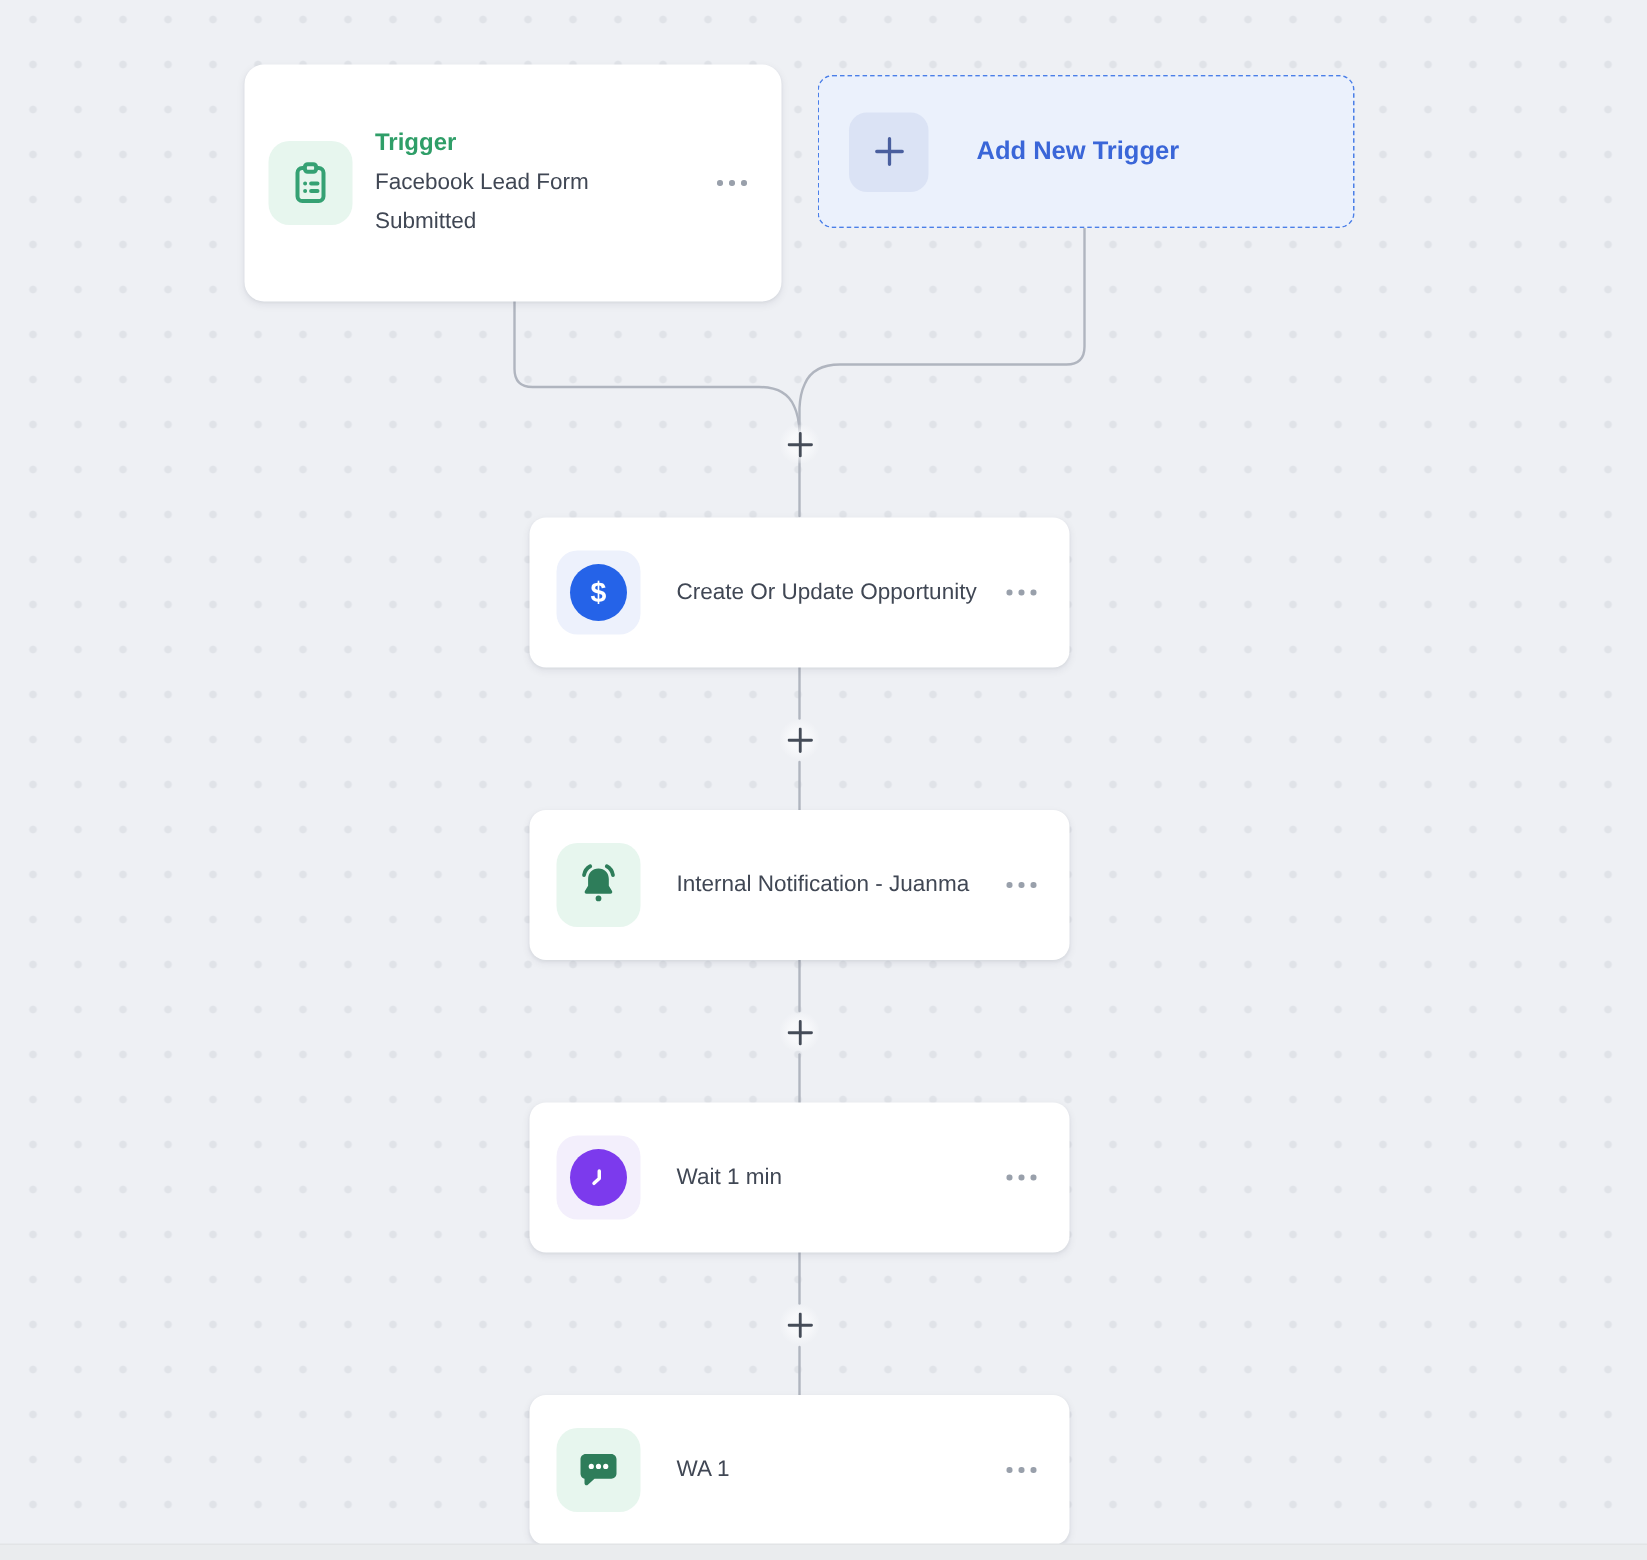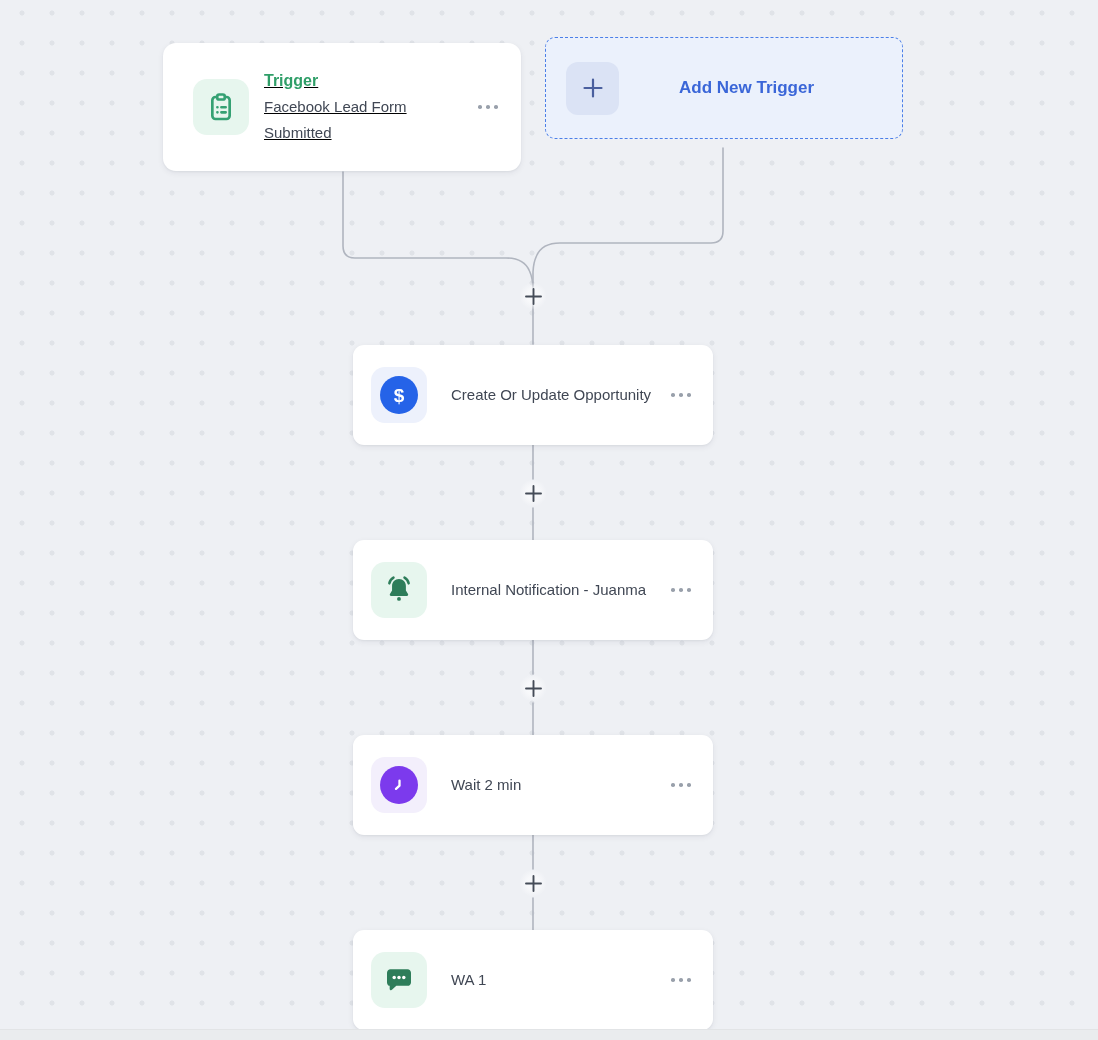--- a/index.html
+++ b/index.html
@@ -18,21 +18,21 @@
     background:#eaecee; border-top:1px solid rgba(0,0,0,0.03); z-index:5;
   }
 
   svg.connectors { position:absolute; left:0; top:0; z-index:1; }
 
   .card {
     position:absolute; background:#ffffff; border-radius:11px;
     box-shadow:0 2px 6px rgba(25,35,55,0.07), 0 1px 2px rgba(25,35,55,0.05);
     display:flex; align-items:center; z-index:2; cursor:pointer;
   }
-  .trigger-card { left:163px; top:43px; width:358px; height:128px; padding:0 21px 0 30px; border-radius:13px;text-decoration:underline; }
+  .trigger-card { left:163px; top:43px; width:358px; height:158px; padding:0 21px 0 16px; border-radius:13px; }
   .action-card  { left:353px; width:360px; height:100px; padding:0 20px 0 18px; }
 
   .icon-sq {
     width:56px; height:56px; border-radius:14px; flex:0 0 56px;
     display:flex; align-items:center; justify-content:center;
   }
   .bg-green  { background:#e7f6ee; }
   .bg-blue   { background:#edf1fc; }
   .bg-purple { background:#f3effc; }
 
@@ -47,23 +47,23 @@
   .text-col { margin-left:15px; flex:1; min-width:0; }
   .action-card .text-col { margin-left:24px; }
   .trigger-badge { color:#2f9e68; font-size:16px; font-weight:600; line-height:26px; }
   .card-title { color:#404754; font-size:15px; line-height:26px; max-width:205px; }
   .action-card .card-title { line-height:24px; }
 
   .dots { display:flex; gap:4.5px; margin-left:auto; padding:6px 2px; cursor:pointer; }
   .dots i { width:3.6px; height:3.6px; border-radius:50%; background:#99a0ab; }
 
   .add-trigger-card {
-    position:absolute; left:545px; top:37px; width:358px; height:102px;
+    position:absolute; left:545px; top:50px; width:358px; height:102px;
     background:#ebf1fc; border:1.5px dashed #4b7fe8; border-radius:10px;
-    display:flex; align-items:center; padding:0 20px; z-index:2; cursor:pointer;gap:28px;
+    display:flex; align-items:center; padding:0 20px; z-index:2; cursor:pointer;
   }
   .add-trigger-iconsq {
     width:53px; height:53px; border-radius:12px; background:#dbe3f5;
     display:flex; align-items:center; justify-content:center; flex:0 0 53px;
   }
   .add-trigger-label { margin-left:32px; color:#3a66d8; font-size:17px; font-weight:700; }
 
   .plus-step {
     position:absolute; width:26px; height:26px; margin-left:-13px; margin-top:-13px;
     display:flex; align-items:center; justify-content:center; z-index:3; cursor:pointer;
@@ -174,21 +174,21 @@
 
   <div class="card action-card" style="top:735px">
     <div class="icon-sq bg-purple">
       <div class="circle-badge circle-purple">
         <svg width="19" height="19" viewBox="0 0 19 19" fill="none" stroke="#ffffff" stroke-width="2.3" stroke-linecap="round" stroke-linejoin="round">
           <path d="M9.5 4.6 V9.7 L6 12.9"></path>
         </svg>
       </div>
     </div>
     <div class="text-col">
-      <div class="card-title">Wait 2 min</div>
+      <div class="card-title">Wait 1 min</div>
     </div>
     <div class="dots">
         <i></i>
         <i></i>
         <i></i>
       </div>
   </div>
 
   <div class="card action-card" style="top:930px">
     <div class="icon-sq bg-green">

